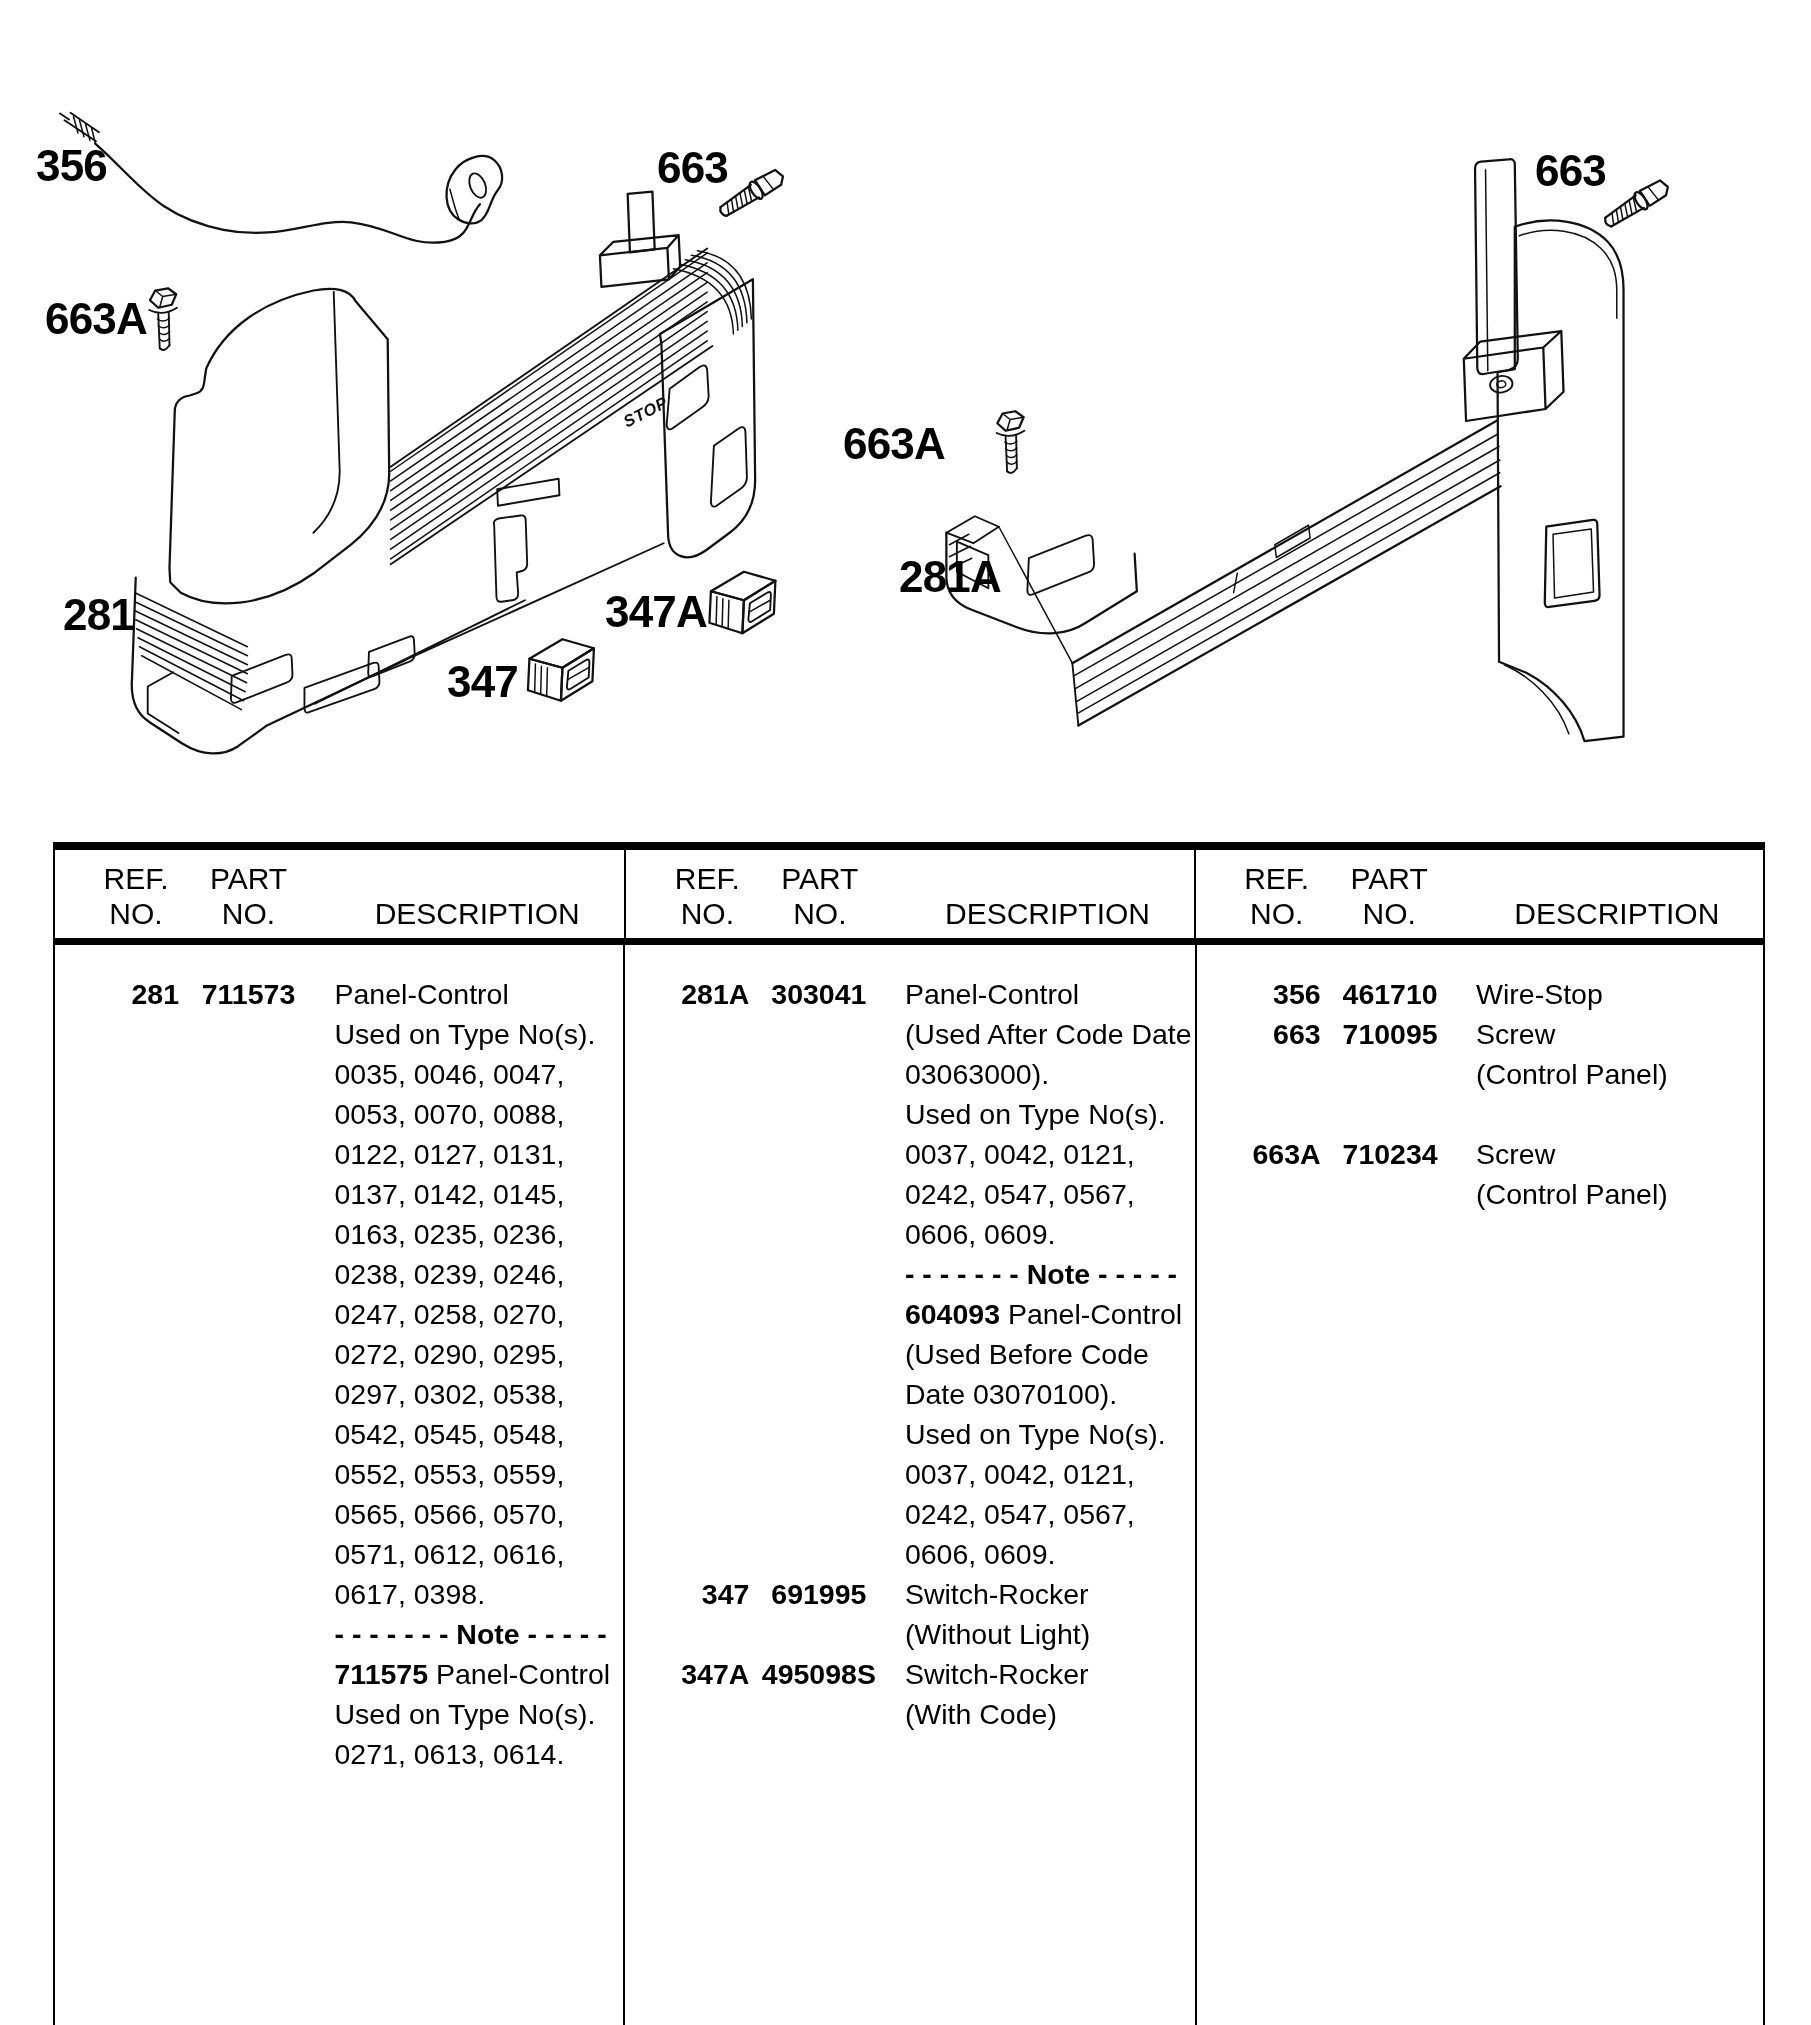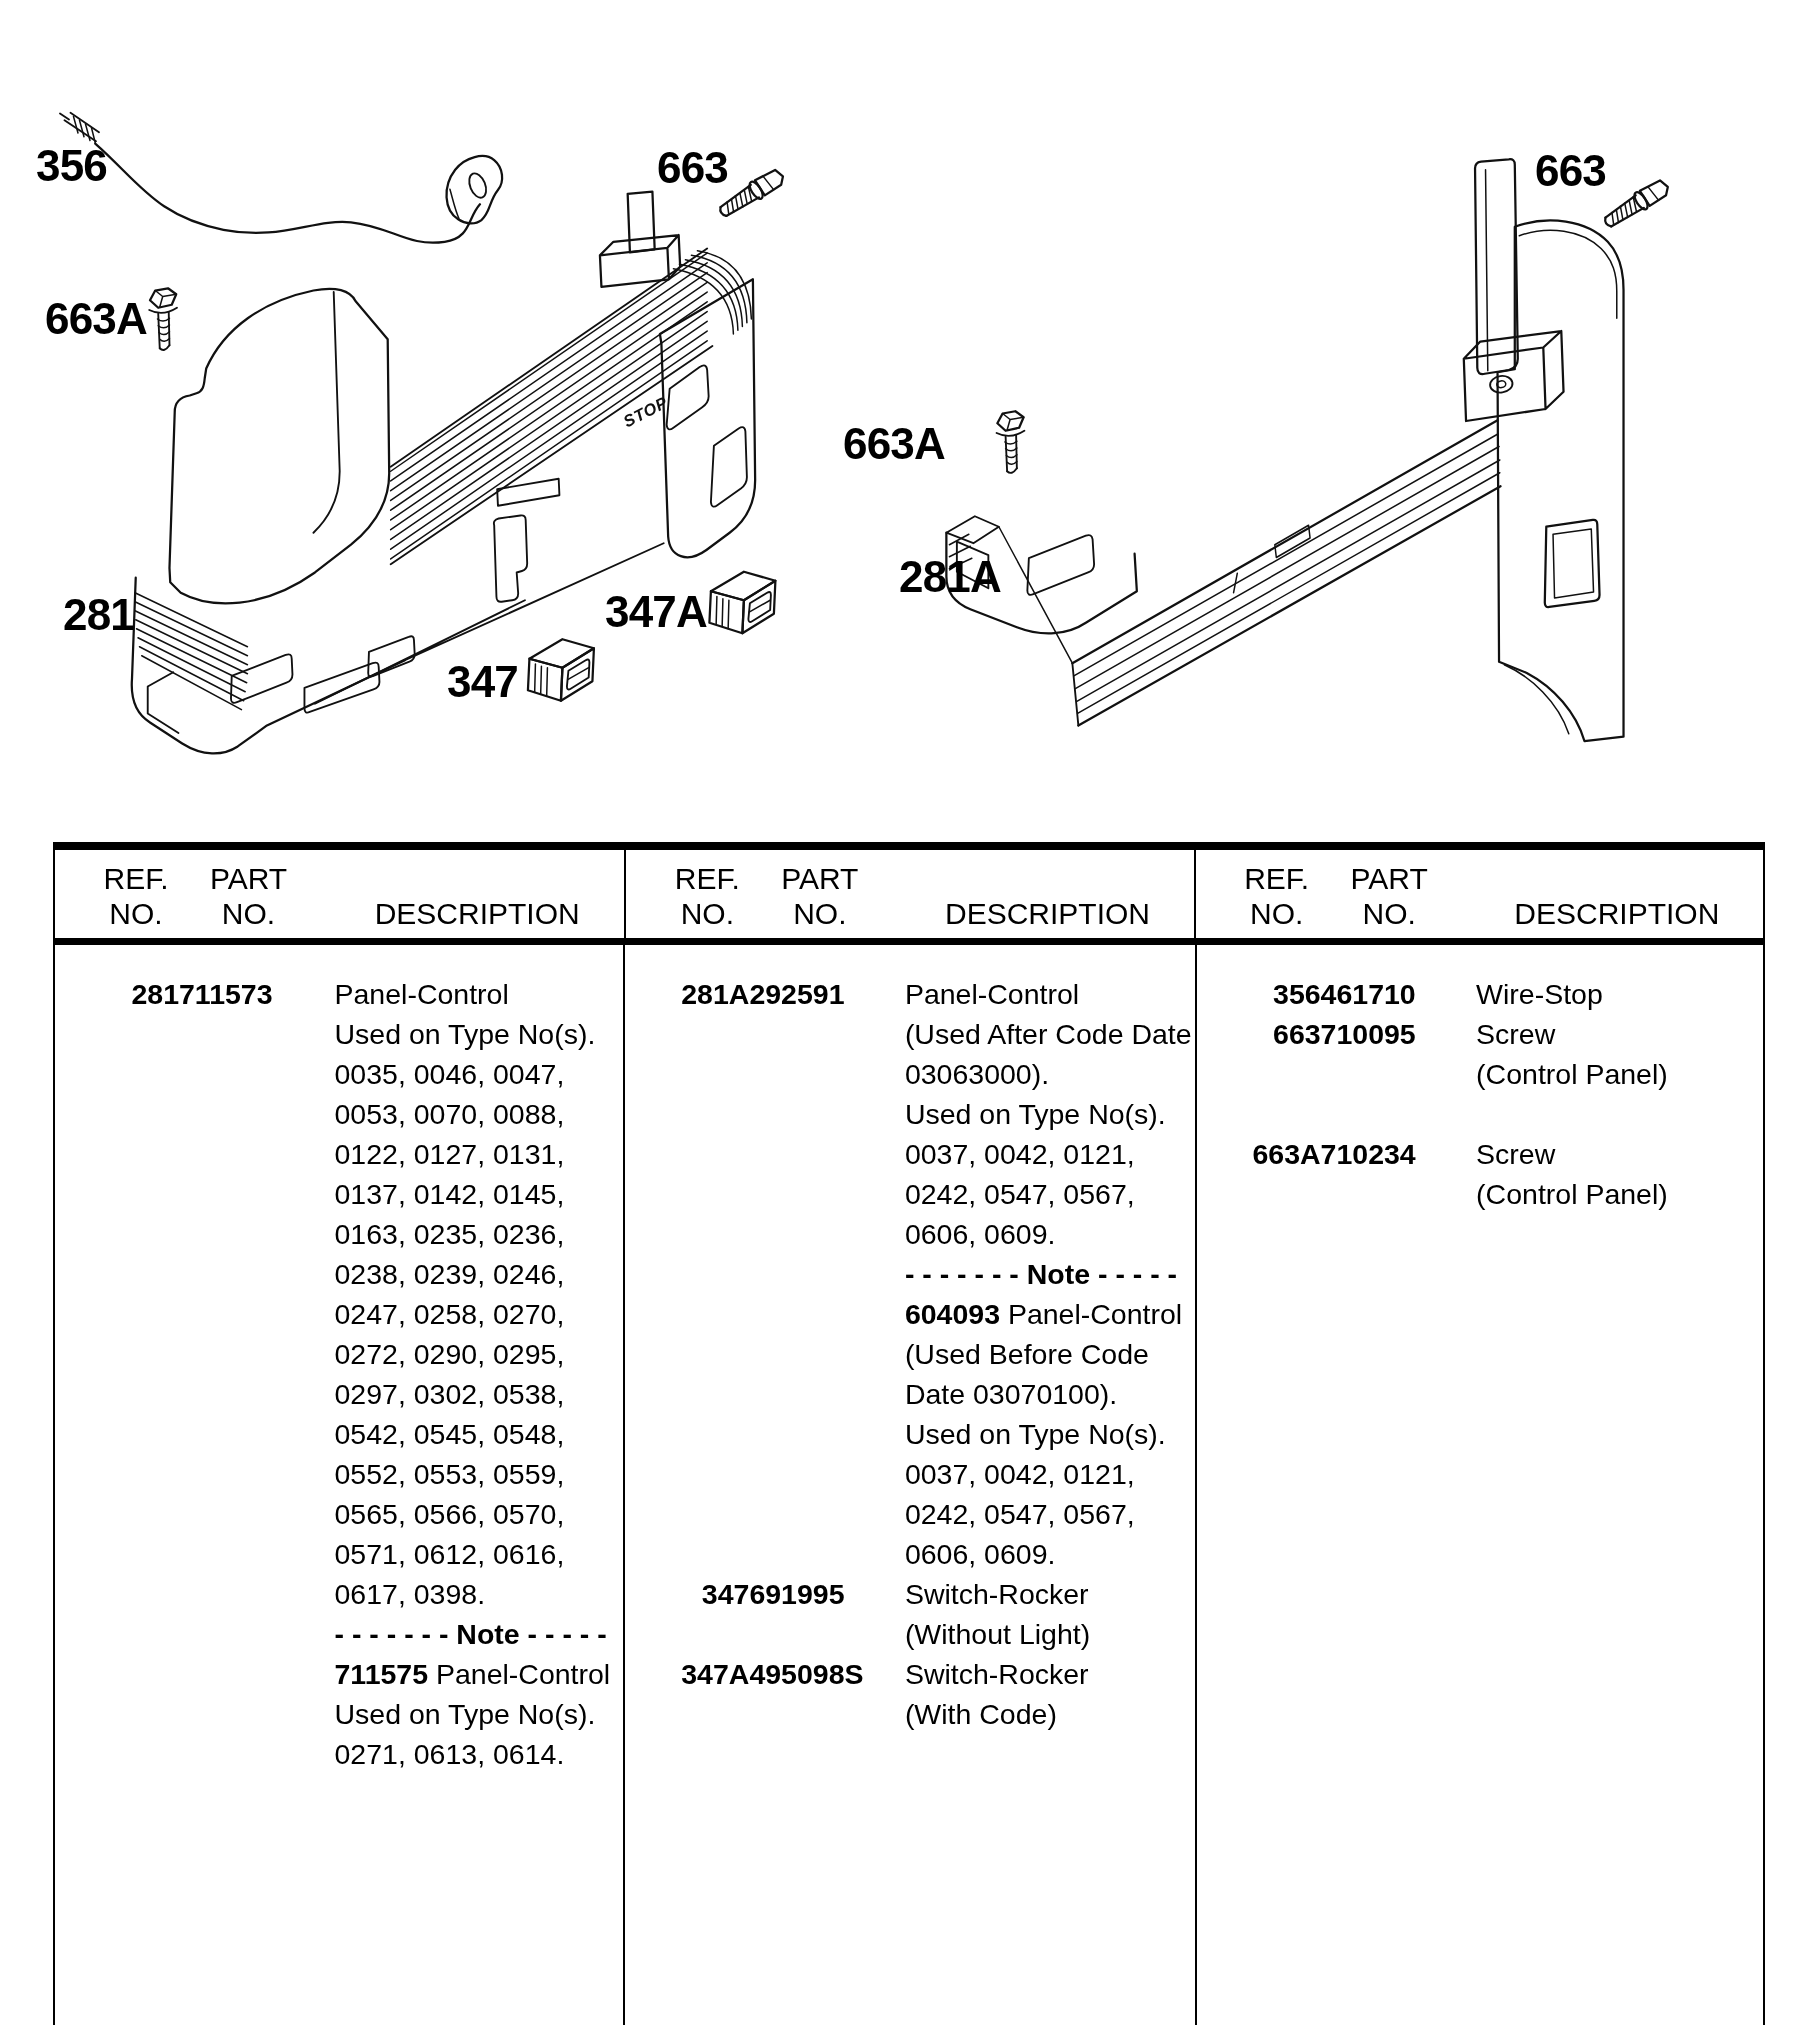--- a/index.html
+++ b/index.html
@@ -25,21 +25,21 @@
   .hd-cell{font-size:30px;line-height:35px;text-align:center;}
   .hd-ref{width:86px;}
   .hd-part{width:139px;text-align:center;}
   .hd-desc{flex:1;margin-left:16.5px;}
   .bd-row{flex:1;display:grid;grid-template-columns:1fr 1fr 1fr;}
   .t-col{padding:28.5px 3px 0 38px;box-sizing:border-box;}
   .t-col + .t-col{border-left:2.3px solid #000;}
   .t-row{display:flex;align-items:flex-start;font-size:28.5px;line-height:40px;}
   .t-row.gap{margin-top:40px;}
   .c-ref{width:86px;text-align:right;font-weight:bold;white-space:nowrap;}
-  .c-part{width:139px;text-align:left;font-weight:bold;white-space:nowrap;}
+  .c-part{width:139px;text-align:center;font-weight:bold;white-space:nowrap;}
   .c-desc{flex:1;margin-left:16.5px;}
   .d-line{white-space:nowrap;}
   .b{font-weight:bold;}
 </style>
 </head>
 <body>
 
 <div class="diagram">
   <svg width="1811" height="833" viewBox="0 0 2415 1110">
     <defs>
@@ -221,21 +221,21 @@
             <div class="d-line b">- - - - - - -  Note  - - - - -</div>
             <div class="d-line"><span class="b">711575</span> Panel-Control</div>
             <div class="d-line">Used on Type No(s).</div>
             <div class="d-line">0271, 0613, 0614.</div>
           </div>
         </div>
       </div>
     <div class="t-col">
         <div class="t-row">
           <div class="c-ref">281A</div>
-          <div class="c-part">292591</div>
+          <div class="c-part">303041</div>
           <div class="c-desc">
             <div class="d-line">Panel-Control</div>
             <div class="d-line">(Used After Code Date</div>
             <div class="d-line">03063000).</div>
             <div class="d-line">Used on Type No(s).</div>
             <div class="d-line">0037, 0042, 0121,</div>
             <div class="d-line">0242, 0547, 0567,</div>
             <div class="d-line">0606, 0609.</div>
             <div class="d-line b">- - - - - - -  Note  - - - - -</div>
             <div class="d-line"><span class="b">604093</span> Panel-Control</div>

